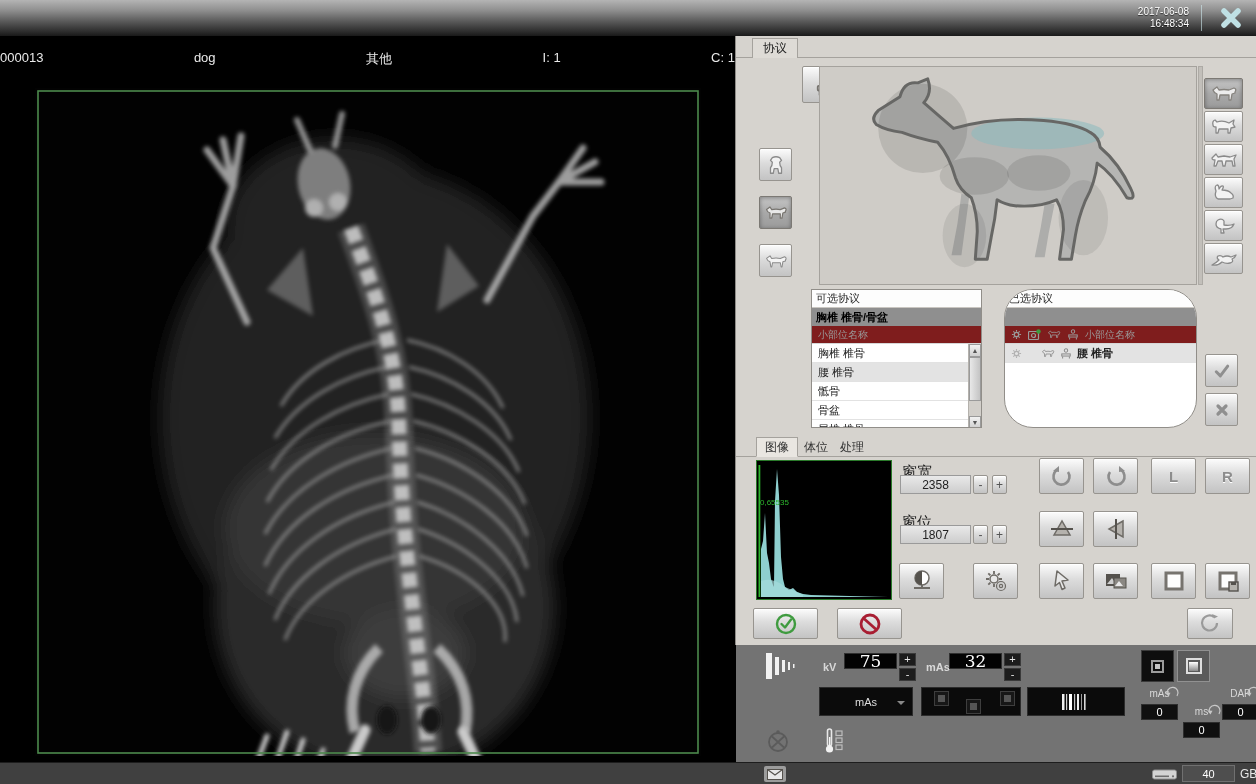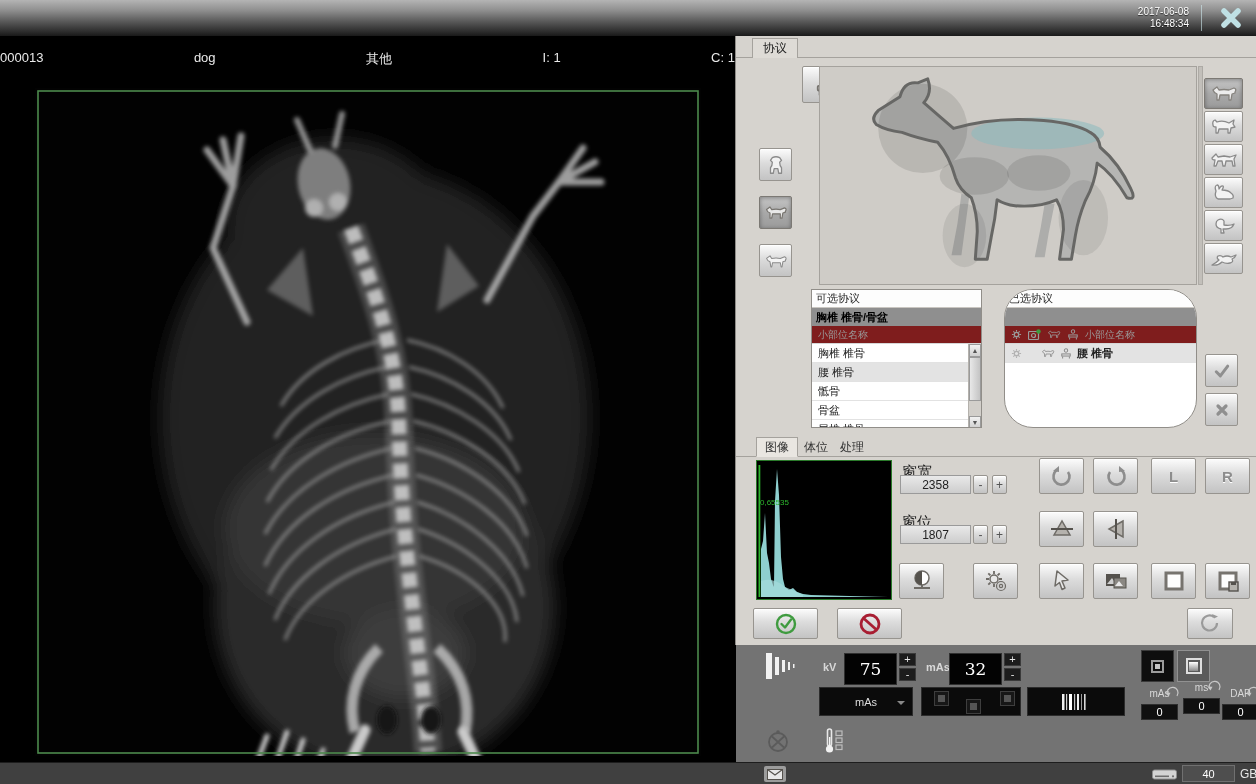--- a/index.html
+++ b/index.html
@@ -93,21 +93,21 @@
 
   .ibtn { position:absolute; width:45px; height:36px; }
   .lr { font-size:15px; font-weight:bold; color:#8d8d8d; text-shadow:0 1px 0 #fff; }
 
   .confirm-btn { position:absolute; top:572px; height:31px; }
 
   
   .genbar { position:absolute; left:735px; top:645px; width:521px; height:117px; background:#737373;
     border-left:1px solid #000; }
   .gen-label { position:absolute; color:#d8d8d8; font-size:11px; font-weight:bold; }
-  .num-box { position:absolute; width:53px; height:32px; background:#030303; border:1px solid #303030;
+  .num-box { position:absolute; width:53px; height:16px; background:#030303; border:1px solid #303030;
     display:flex; align-items:center; justify-content:center; color:#fff; font-size:17px;
     font-family:"DejaVu Serif", serif; }
   .stepper { position:absolute; width:17px; height:28px; display:flex; flex-direction:column; gap:2px; }
   .step-btn { flex:1; background:#1c1c1c; border:1px solid #3a3a3a; color:#e8e8e8; font-size:11px;
     line-height:9px; display:flex; align-items:center; justify-content:center; cursor:pointer; }
   .dk-panel { position:absolute; background:#0b0b0b; border:1px solid #2c2c2c; }
   .mode-select { display:flex; align-items:center; justify-content:center; color:#ddd; font-size:11px; cursor:pointer; }
   .mode-caret { position:absolute; right:7px; top:13px; width:0; height:0;
     border-left:4px solid transparent; border-right:4px solid transparent; border-top:4px solid #888; }
   .aec-dot { position:absolute; width:15px; height:15px; background:#171717; border:1px solid #3e3e3e;
@@ -587,21 +587,21 @@
     <div class="meter" style="left:405px; top:43px;">
       <div class="meter-top">
         <svg width="16" height="13" viewBox="0 0 16 13">
           <path d="M13 10 A5.5 5.5 0 1 0 3.5 9" fill="none" stroke="#c8c8c8" stroke-width="1.2"></path>
           <path d="M1.5 6.5 L4.5 10.5 L6.5 6.8 Z" fill="#c8c8c8"></path>
         </svg>
         <span>mAs</span>
       </div>
       <div class="meter-box">0</div>
     </div>
-    <div class="meter" style="left:447px; top:37px;text-align:center;">
+    <div class="meter" style="left:447px; top:61px;text-align:center;">
       <div class="meter-top">
         <svg width="16" height="13" viewBox="0 0 16 13">
           <path d="M13 10 A5.5 5.5 0 1 0 3.5 9" fill="none" stroke="#c8c8c8" stroke-width="1.2"></path>
           <path d="M1.5 6.5 L4.5 10.5 L6.5 6.8 Z" fill="#c8c8c8"></path>
         </svg>
         <span>ms</span>
       </div>
       <div class="meter-box">0</div>
     </div>
     <div class="meter" style="left:486px; top:43px;">

